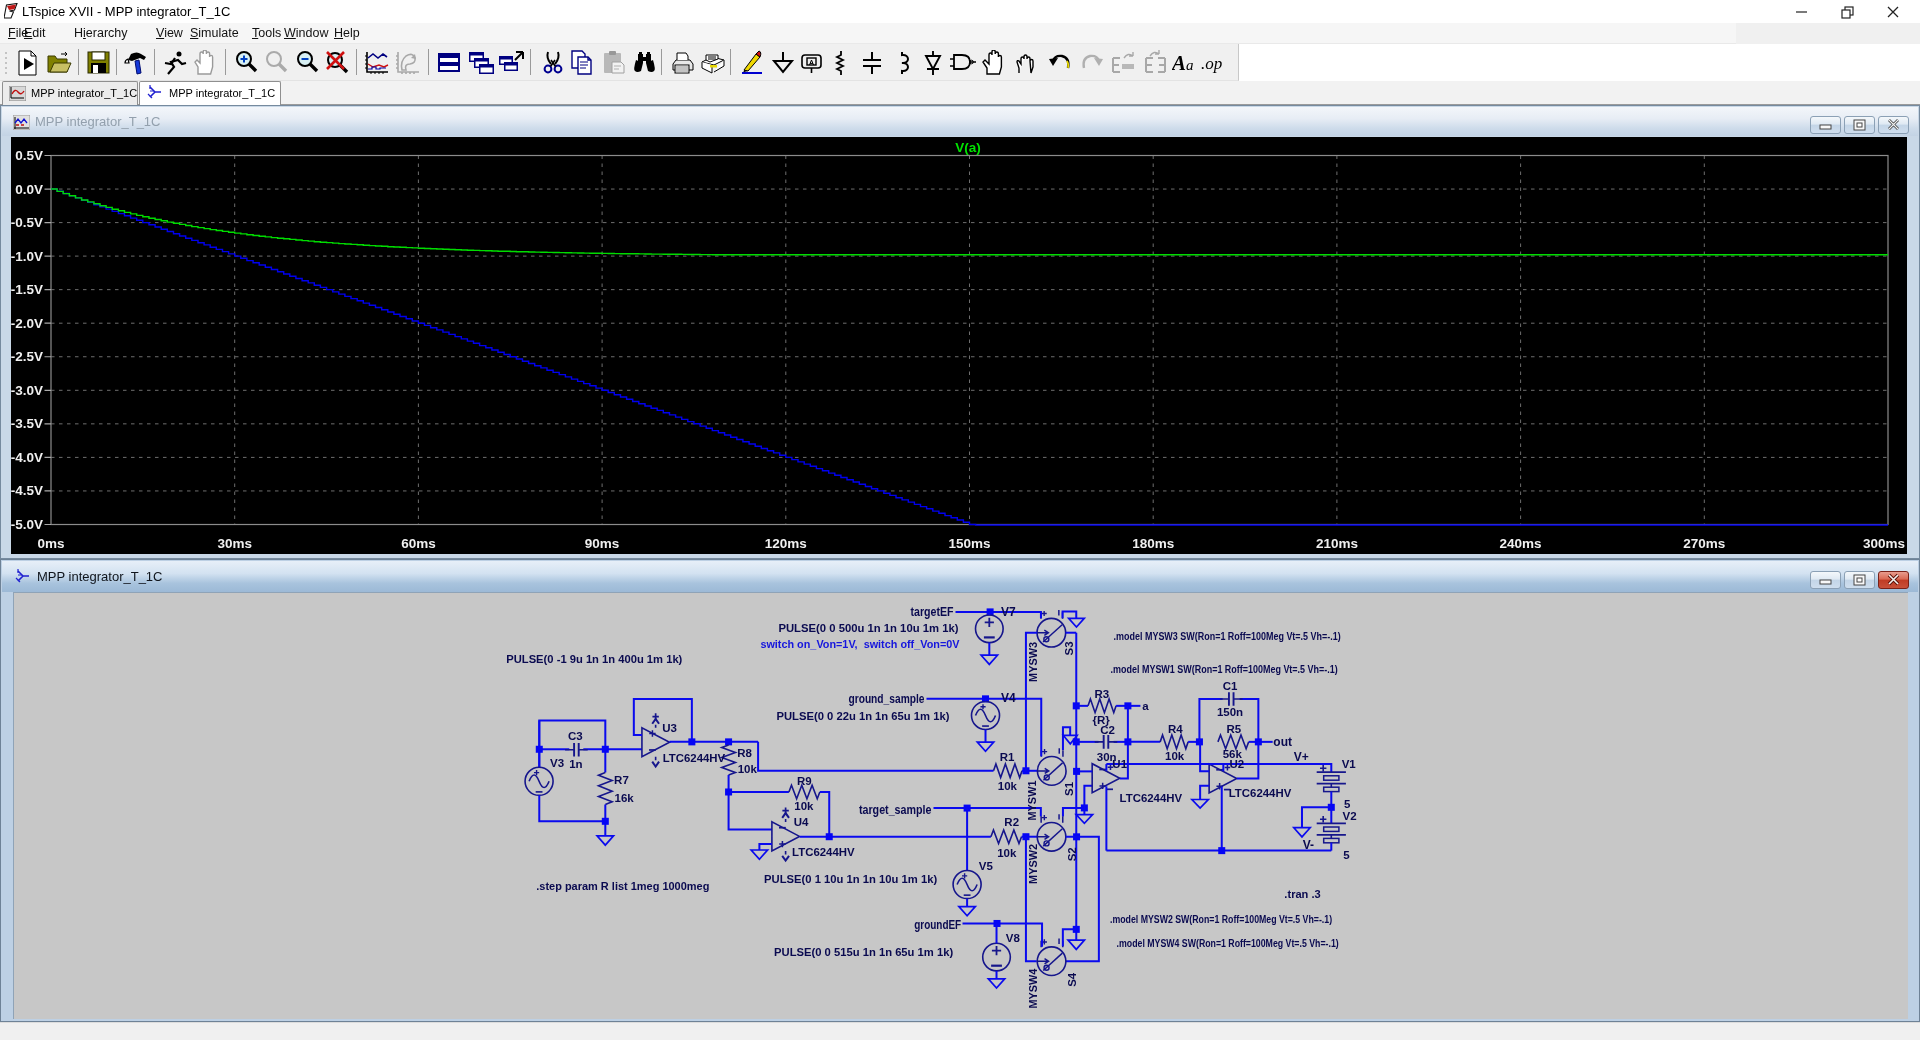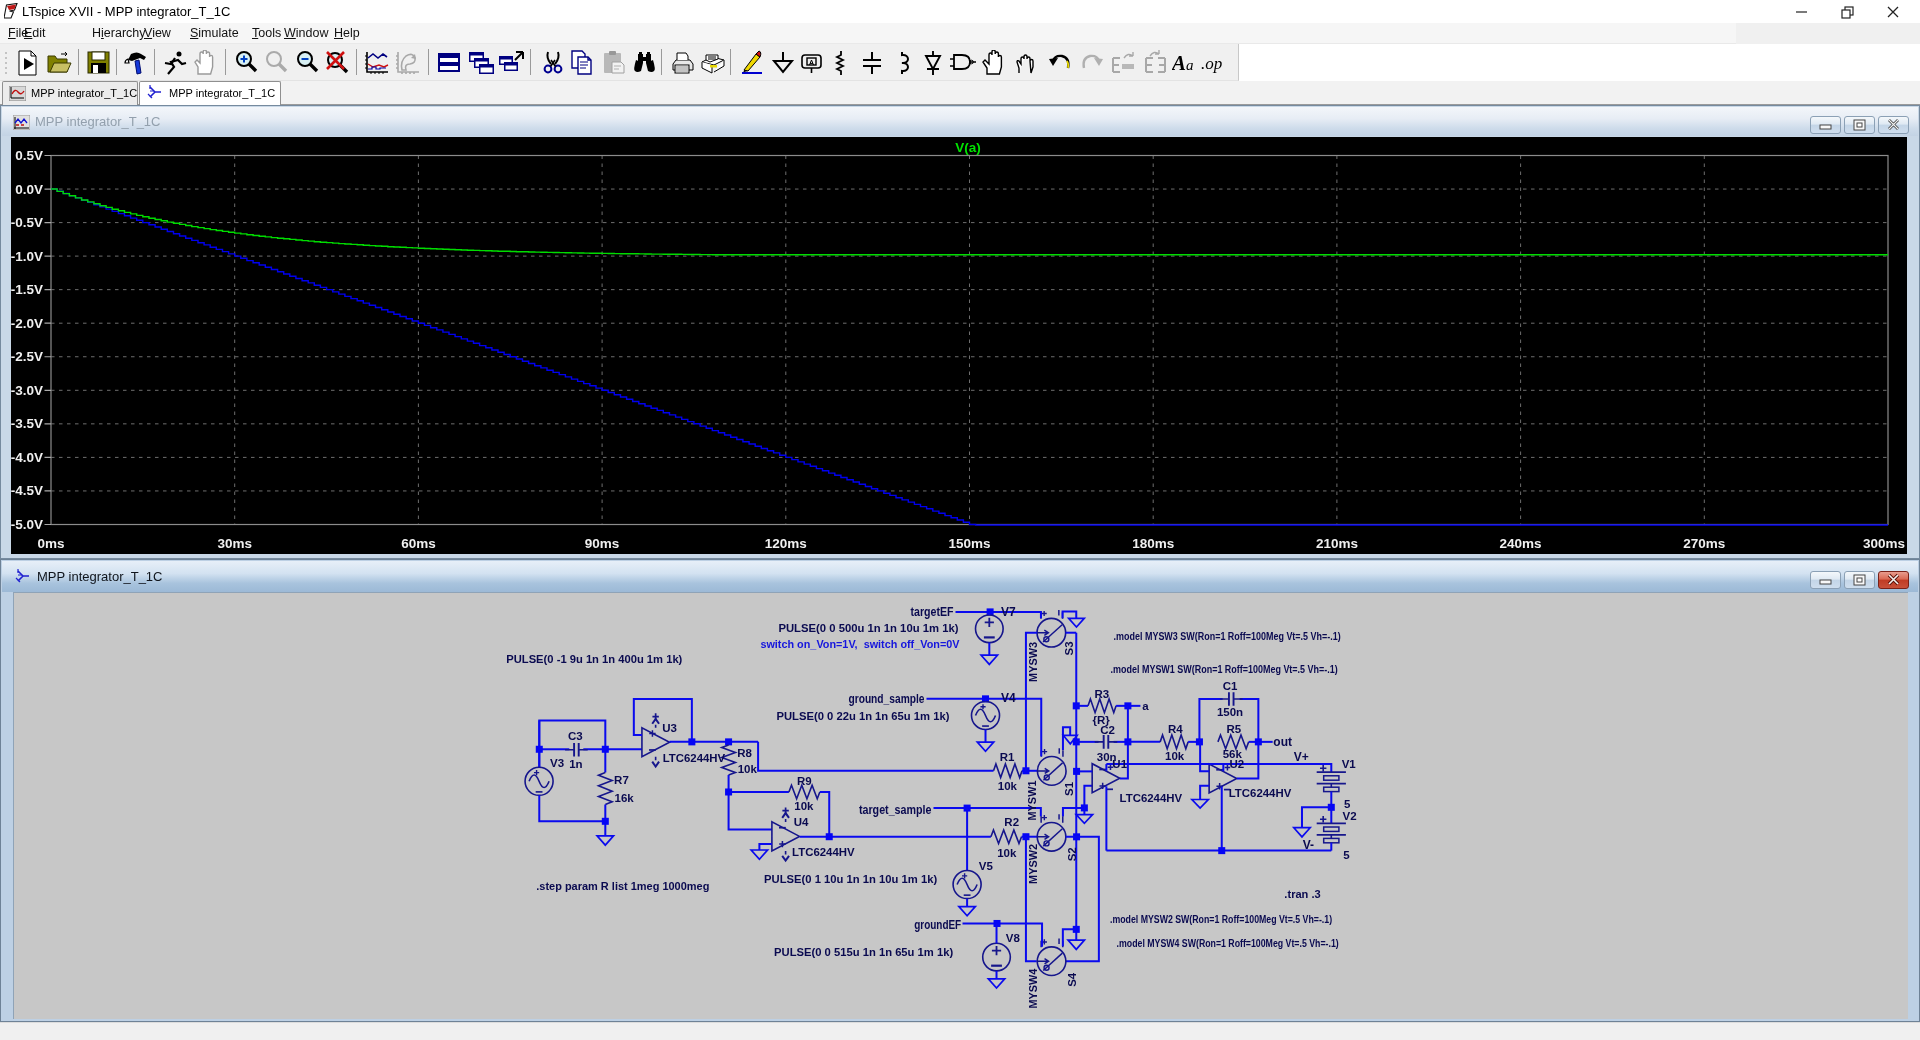--- a/index.html
+++ b/index.html
@@ -54,22 +54,22 @@
   <line x1="4" y1="10" x2="15" y2="10" stroke="#222" stroke-width="1.2"></line>
   <rect x="53" y="5" width="8" height="8" fill="none" stroke="#222" stroke-width="1.2"></rect>
   <rect x="50" y="8" width="8" height="8" fill="#fff" stroke="#222" stroke-width="1.2"></rect>
   <path d="M96 5 L106 15 M106 5 L96 15" stroke="#222" stroke-width="1.3"></path>
  </svg>
 </div>
 
 <div id="menubar">
  <span style="left:8px"><u>F</u>ile</span>
  <span style="left:24px"><u>E</u>dit</span>
- <span style="left:92px">H<u>i</u>erarchy</span>
- <span style="left:144px"><u>V</u>iew</span>
+ <span style="left:74px">H<u>i</u>erarchy</span>
+ <span style="left:156px"><u>V</u>iew</span>
  <span style="left:190px"><u>S</u>imulate</span>
  <span style="left:252px"><u>T</u>ools</span>
  <span style="left:284px"><u>W</u>indow</span>
  <span style="left:334px"><u>H</u>elp</span>
 </div>
 
 <div id="toolbar">
  <div class="band"></div>
  <svg class="abs" style="left:4px;top:6px" width="4" height="26">
       <g fill="#b5b5b5">

